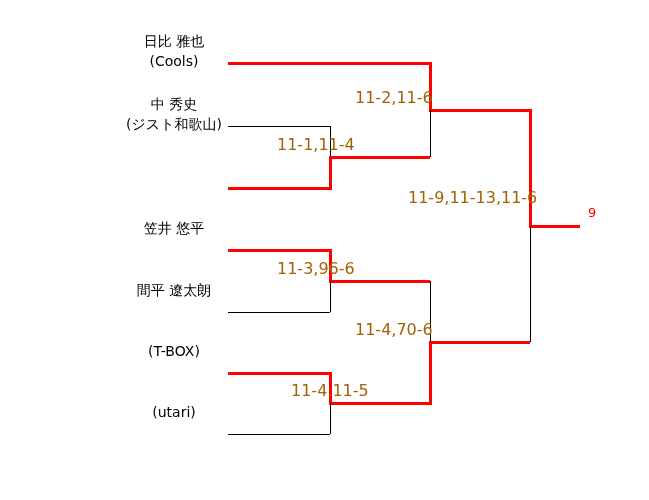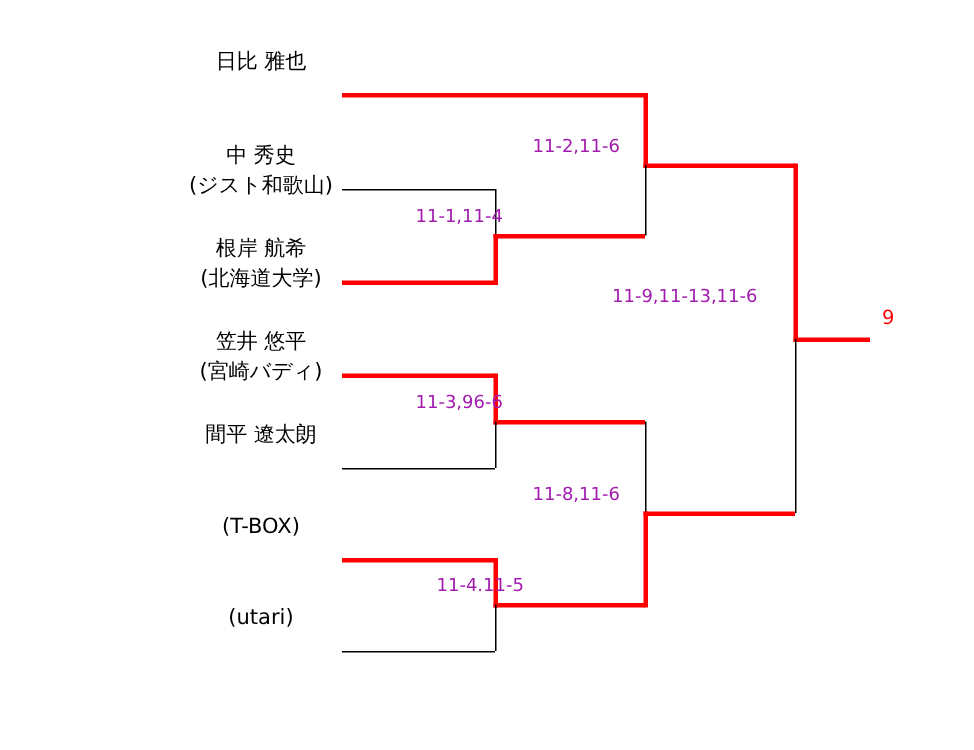--- a/index.html
+++ b/index.html
@@ -22,49 +22,45 @@
     line-height: 20px;
     color: #000;
     white-space: nowrap;
   }
   .hl { position: absolute; height: 1px; background: var(--line); }
   .vl { position: absolute; width: 1px; background: var(--line); }
   .hl.win { height: 3px; background: var(--win); }
   .vl.win { width: 3px; background: var(--win); }
   .score {
     position: absolute;
-    font-size: 12px;
-    color: #a21caf;
+    font-size: 16px;
+    color: #a16207;
     white-space: nowrap;
     line-height: 15px;
   }
   .champion {
     color: var(--win);
     font-size: 13px;
   }
 </style>
 </head>
 <body>
 
 <div class="stage" style="--win: #ff0000; --line: #000000;">
 
   <div class="player" style="top:31px">
     <div>日比 雅也</div>
+    <div>(Cools)</div>
   </div>
   <div class="player" style="top:94px">
     <div>中 秀史</div>
     <div>(ジスト和歌山)</div>
   </div>
-  <div class="player" style="top:156px">
-    <div>根岸 航希</div>
-    <div>(北海道大学)</div>
-  </div>
   <div class="player" style="top:218px">
     <div>笠井 悠平</div>
-    <div>(宮崎バディ)</div>
   </div>
   <div class="player" style="top:280px">
     <div>間平 遼太朗</div>
   </div>
   <div class="player" style="top:341px">
     <div>(T-BOX)</div>
   </div>
   <div class="player" style="top:402px">
     <div>(utari)</div>
   </div>
@@ -94,18 +90,18 @@
   <div class="vl" style="left:430px;top:110px;height:47px"></div>
   <div class="vl" style="left:430px;top:281px;height:61px"></div>
   <div class="vl win" style="left:429px;top:341px;height:64px"></div>
   <div class="vl win" style="left:529px;top:109px;height:119px"></div>
   <div class="vl" style="left:530px;top:226px;height:116px"></div>
 
   <div class="score" style="left:277px;top:137px">11-1,11-4</div>
   <div class="score" style="left:355px;top:90px">11-2,11-6</div>
   <div class="score" style="left:277px;top:261px">11-3,96-6</div>
   <div class="score" style="left:291px;top:383px">11-4.11-5</div>
-  <div class="score" style="left:355px;top:322px">11-8,11-6</div>
+  <div class="score" style="left:355px;top:322px">11-4,70-6</div>
   <div class="score" style="left:408px;top:190px">11-9,11-13,11-6</div>
 
   <div class="score champion" style="left:588px;top:205px">9</div>
 
 </div>
 
 </body></html>

